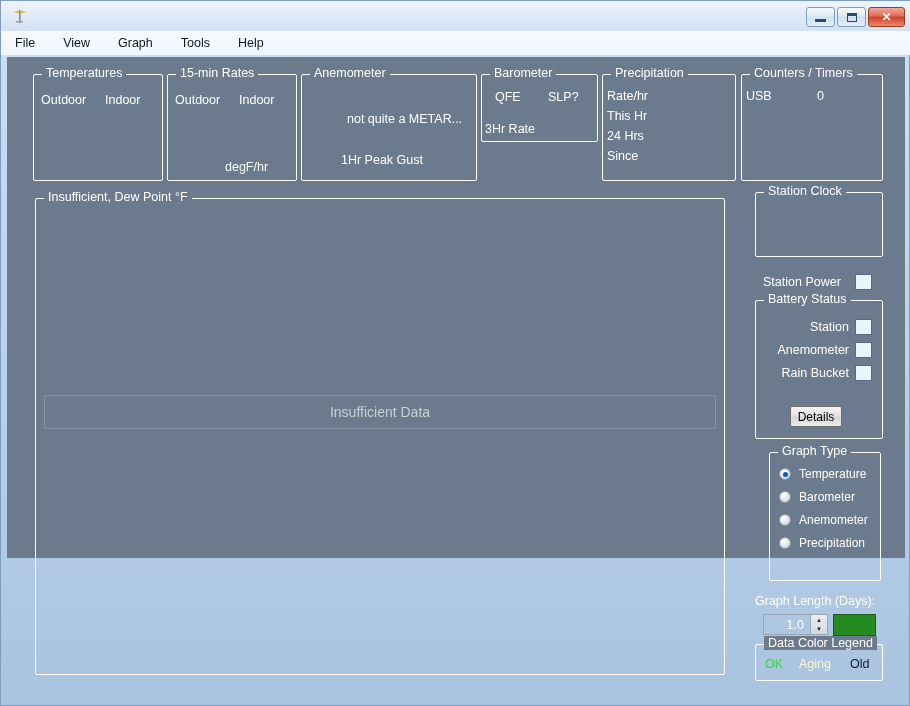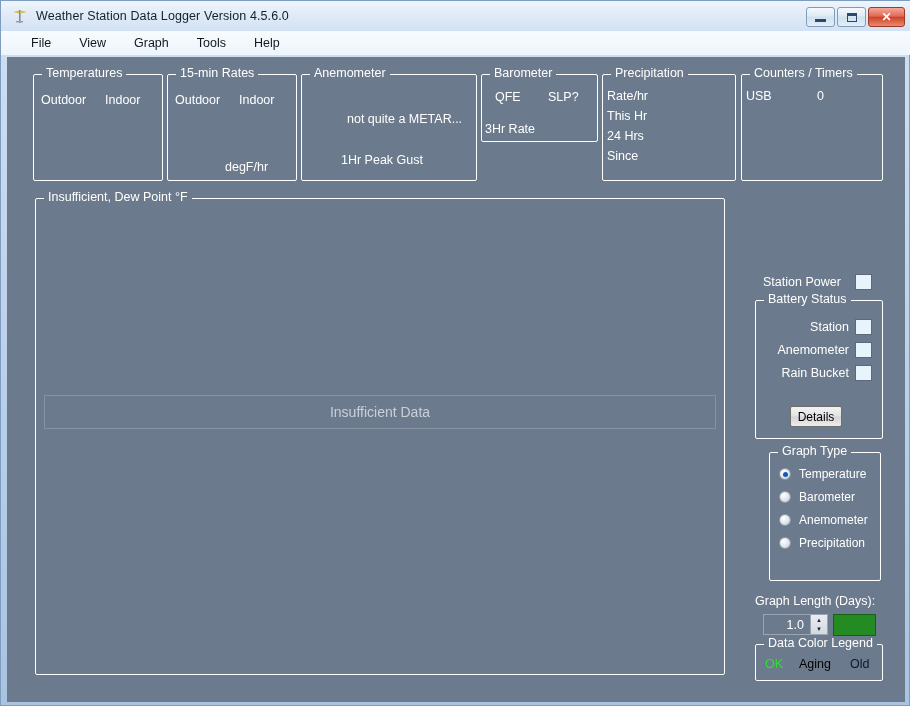--- a/index.html
+++ b/index.html
@@ -37,26 +37,26 @@
     width:37px;
     background:linear-gradient(180deg,#f4a89a 0%,#e06a56 45%,#cf4327 52%,#e88a72 100%);
     border-color:#9d3a22;color:#fff;font-weight:bold;font-size:12px;
   }
   .min-glyph{display:block;width:11px;height:3px;background:#2b4a6b;margin-top:6px;}
   .max-glyph{display:block;width:10px;height:9px;border:1.5px solid #2b4a6b;border-top-width:3px;box-sizing:border-box;}
   
   .menubar{
     position:absolute;left:0;top:30px;width:910px;height:24px;
     background:linear-gradient(180deg,#f7fbfe 0%,#eef5fb 100%);
-    display:flex;align-items:center;padding-left:16px;box-sizing:border-box;
+    display:flex;align-items:center;box-sizing:border-box;
   }
   .menuitem{font-size:12.5px;color:#101820;padding:2px 14px;cursor:default;}
   
   .client{
-    position:absolute;left:6px;top:56px;width:898px;height:645px;
+    position:absolute;left:6px;top:56px;width:898px;height:501px;
     background:#6b7a8c;
     box-sizing:border-box;
   }
   
   .gb{position:absolute;box-sizing:border-box;}
   .gb > .gb-frame{
     position:absolute;left:0;right:0;bottom:0;top:7px;
     border:1px solid #ffffff;border-radius:2px;
     box-sizing:border-box;
   }
@@ -108,38 +108,37 @@
   .swatch{
     position:absolute;width:43px;height:22px;background:#238b22;border:1px solid #176016;box-sizing:border-box;
   }
   .btn{
     position:absolute;
     background:linear-gradient(180deg,#f3f3f3 0%,#e3e3e3 48%,#d4d4d4 52%,#ededed 100%);
     border:1px solid #6e6e6e;border-radius:2px;box-sizing:border-box;
     font-size:12px;color:#000;display:flex;align-items:center;justify-content:center;
   }
   .legend-ok{color:#2ee02e;}
-  .legend-aging{color:#000000;}
+  .legend-aging{color:#fef9c3;}
   .legend-old{color:#0f172a;}
 </style>
 </head>
 <body>
 
 <div class="window">
 
   <div class="titlebar">
     <div class="title-icon">
       <svg width="18" height="18" viewBox="0 0 18 18">
         <rect x="8" y="3" width="1.6" height="13" fill="#8b8b8b"></rect>
         <path d="M2 5 L8 3.5 L8 6.5 Z" fill="#d6c24a"></path>
         <path d="M16 5 L9.6 3.5 L9.6 6.5 Z" fill="#d6c24a"></path>
         <rect x="5" y="14" width="7" height="1.4" fill="#9a9a9a"></rect>
       </svg>
     </div>
-    <div class="title-text">Weather Station Data Logger Version 4.5.6.0</div>
     <div class="wbtns">
       <div class="wbtn">
           <span class="min-glyph"></span>
         </div>
       <div class="wbtn">
           <span class="max-glyph"></span>
         </div>
       <div class="wbtn close">
           <span>✕</span>
         </div>
@@ -230,20 +229,27 @@
     <div class="gb" style="left:28px;top:134px;width:690px;height:484px;">
       <div class="gb-frame"></div>
       <div class="gb-title">Insufficient, Dew Point °F</div>
       <div class="gb-body">
         <div class="insufficient">
           <span>Insufficient Data</span>
         </div>
       </div>
     </div>
 
+    <div class="gb" style="left:748px;top:128px;width:128px;height:72px;">
+      <div class="gb-frame"></div>
+      <div class="gb-title">Station Clock</div>
+      <div class="gb-body">
+        <div class="lbl" style="left:10px;top:22px;"></div>
+      </div>
+    </div>
 
     <div class="lbl" style="left:756px;top:218px;">Station Power</div>
     <div class="ind" style="left:848px;top:217px;"></div>
 
     <div class="gb" style="left:748px;top:236px;width:128px;height:146px;">
       <div class="gb-frame"></div>
       <div class="gb-title">Battery Status</div>
       <div class="gb-body">
         <div class="lbl r" style="left:0;width:94px;top:20px;">Station</div>
         <div class="ind" style="left:100px;top:19px;"></div>

